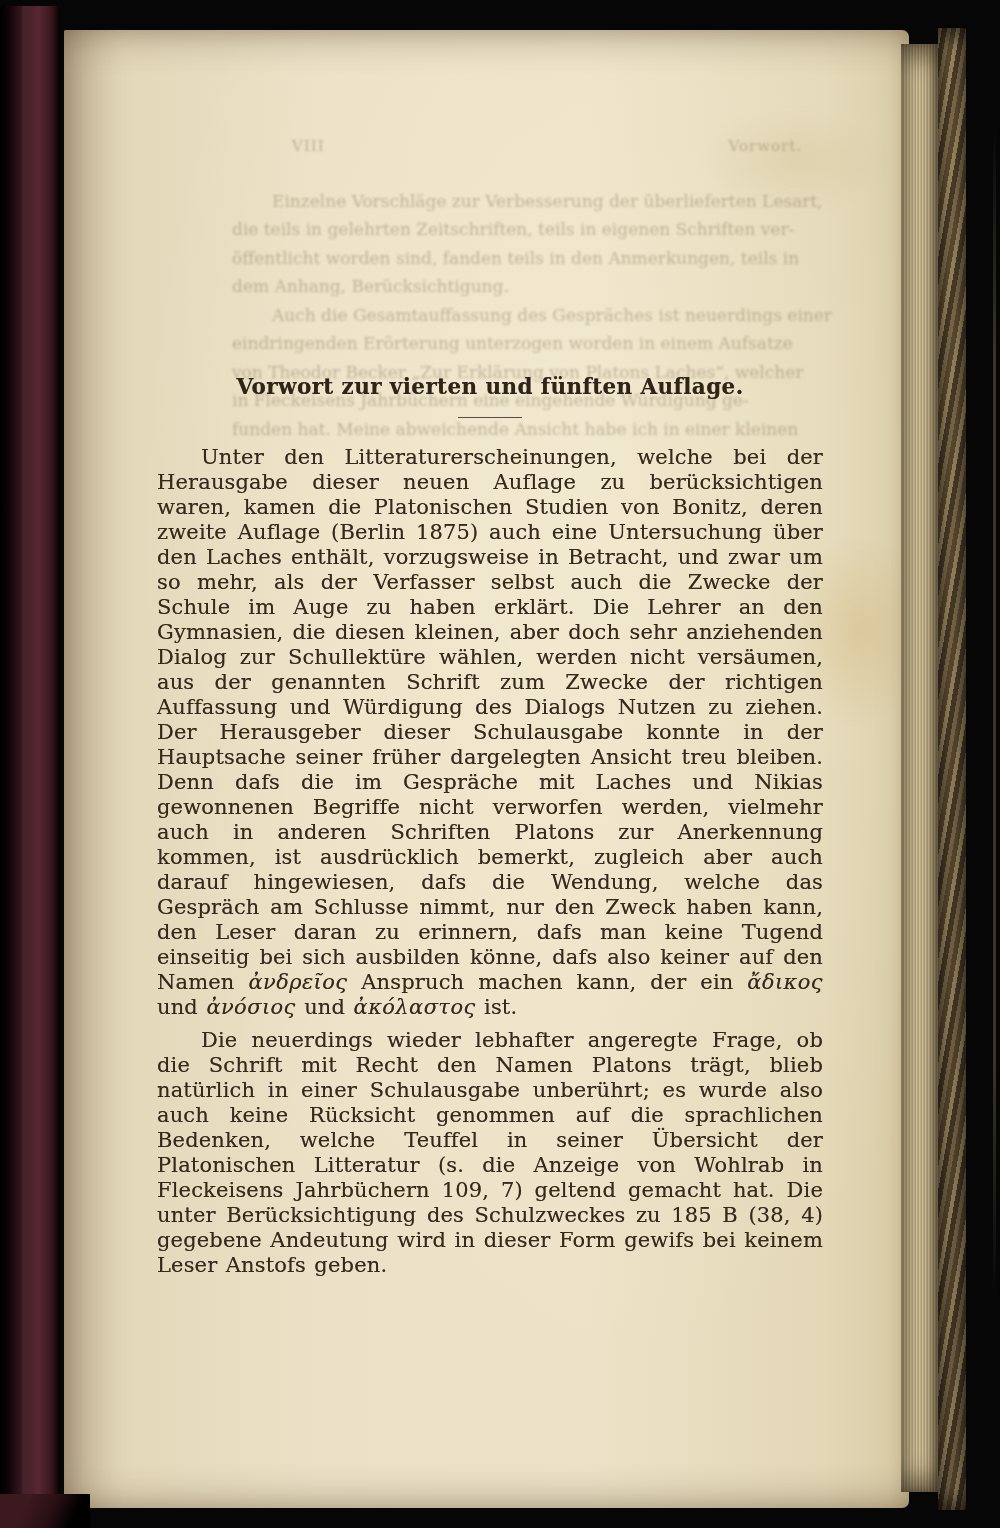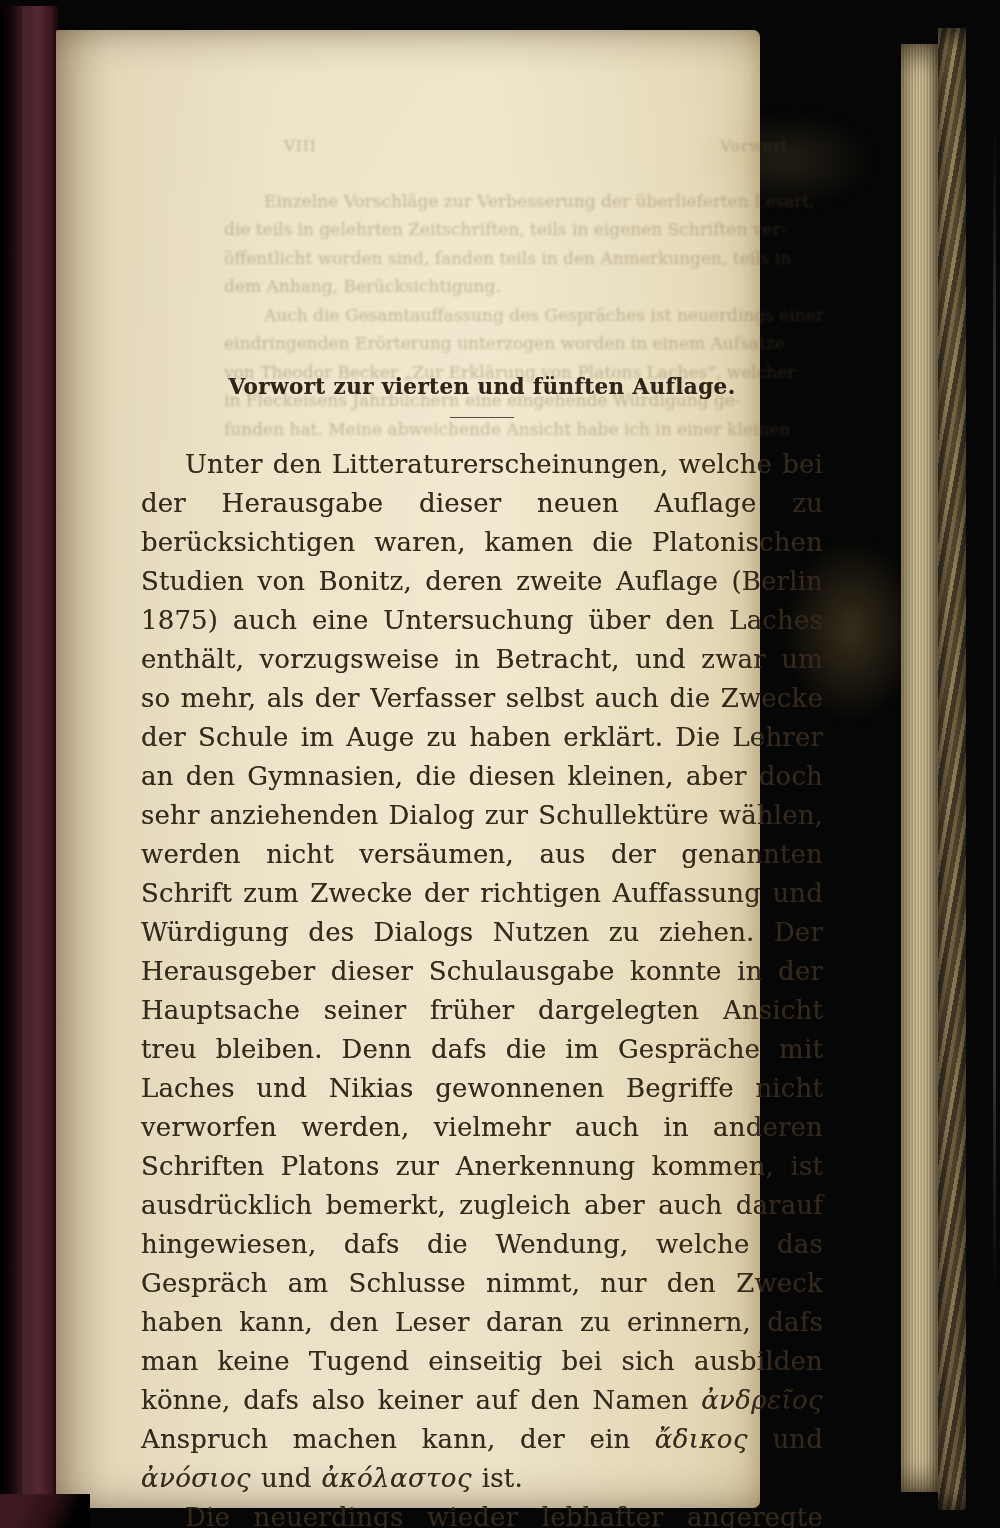--- a/index.html
+++ b/index.html
@@ -28,22 +28,22 @@
   .spine-highlight {
     position: absolute;
     left: 22px; top: 0;
     width: 10px; height: 100%;
     background: linear-gradient(to right, rgba(255,190,190,0.06), rgba(0,0,0,0));
   }
 
   
   .page {
     position: absolute;
-    left: 56px; top: 30px;
-    width: 704px; height: 1478px;
+    left: 64px; top: 30px;
+    width: 845px; height: 1478px;
     background:
       radial-gradient(ellipse at 62% 34%, rgba(255,250,228,0.30), rgba(255,250,228,0) 62%),
       linear-gradient(to right, #d3c4a3 0%, #e4d8ba 7%, #ebe1c6 30%,
                       #ece2c7 62%, #e3d7b6 90%, #d9cba6 100%);
     border-radius: 2px 7px 7px 2px;
     box-shadow:
       inset 30px 0 55px -26px rgba(70,45,25,0.50),
       inset -16px 0 34px -20px rgba(125,98,52,0.38),
       inset 0 26px 44px -30px rgba(70,50,30,0.42),
       inset 0 -26px 44px -30px rgba(70,50,30,0.38);
@@ -140,23 +140,23 @@
     color: #2e2518;
     text-shadow: 0 0 0.5px rgba(46,37,24,0.55);
   }
   .rule {
     width: 64px;
     border: none;
     border-top: 1.6px solid rgba(62,50,36,0.85);
     margin: 18px auto 27px auto;
   }
   .para {
-    margin: 0;
-    font-size: 26px;
-    line-height: 39px;
+    margin: 8px;
+    font-size: 21px;
+    line-height: 25px;
     text-align: justify;
     text-indent: 44px;
     color: #35291c;
     word-spacing: 1.6px;
     letter-spacing: 0.15px;
     text-shadow: 0 0 0.4px rgba(53,41,28,0.55);
     hyphens: none;
   }
   .greek { font-style: italic; letter-spacing: 0.4px; }
 

